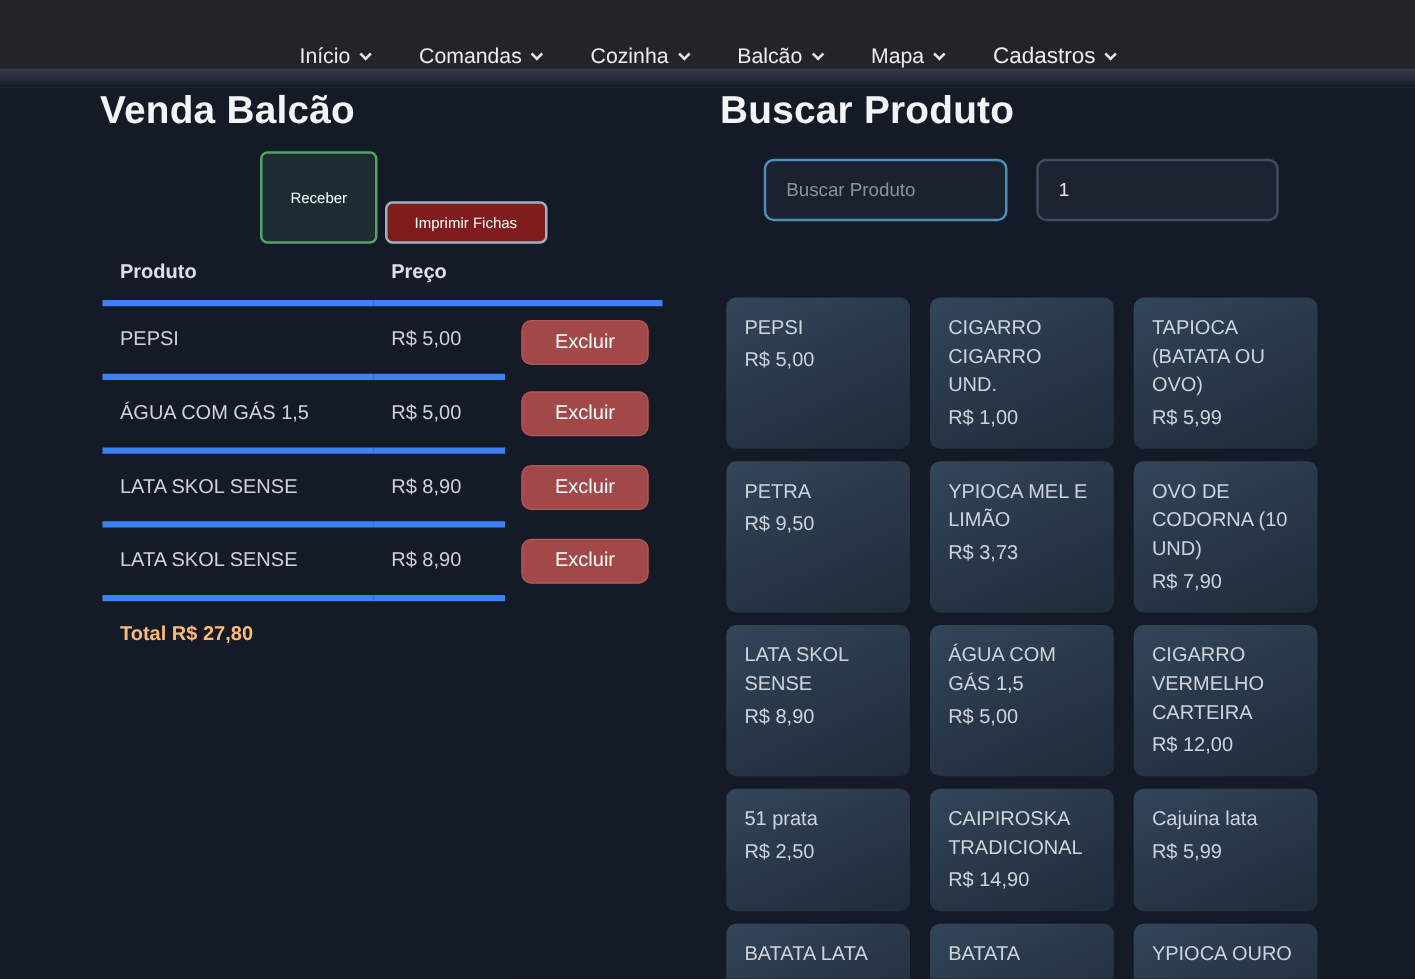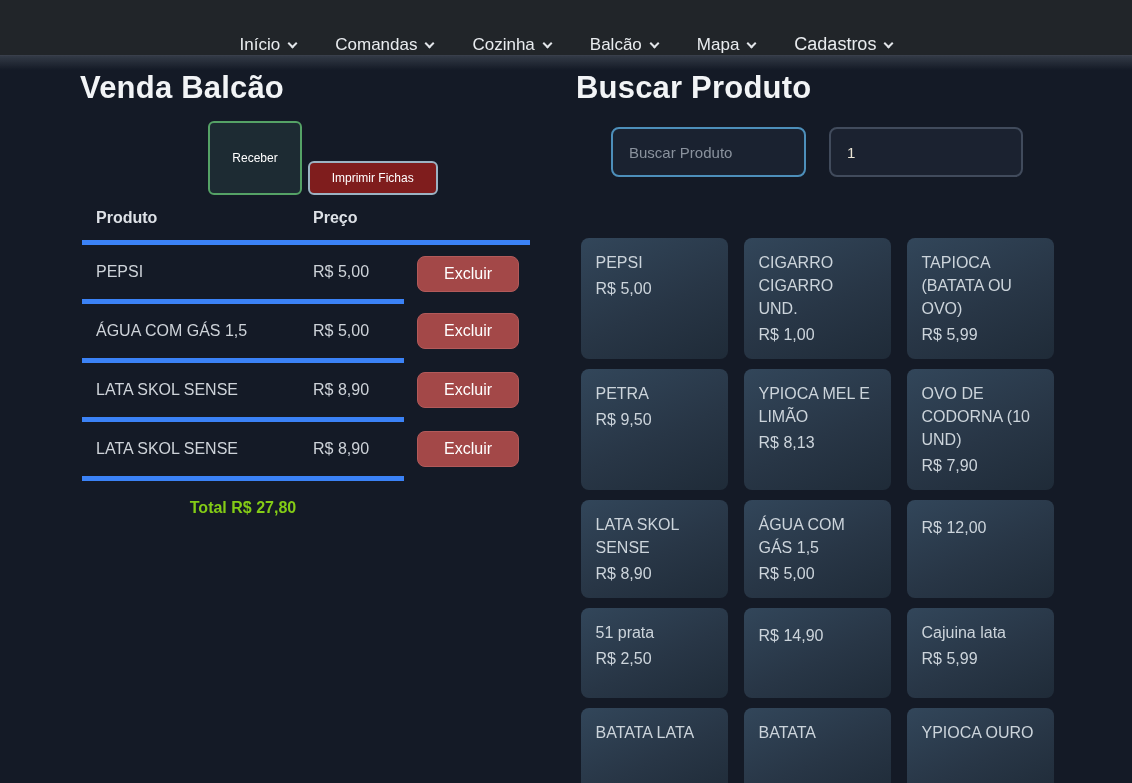--- a/index.html
+++ b/index.html
@@ -106,23 +106,23 @@
   .btn-excluir {
     background: #a34848;
     border: 1px solid #b25a5a;
     border-radius: 8px;
     color: #ffffff;
     font-size: 16px;
     padding: 8px 26px;
     cursor: pointer;
   }
   .total-cell {
-    text-align: center;
+    text-align: left;
     font-weight: 700;
-    color: #84cc16;
+    color: #fdba74;
     padding: 16px 14px;
   }
 
   
   .inputs-row {
     margin-top: 21px;
     display: flex;
     justify-content: center;
     gap: 23px;
   }
@@ -277,48 +277,50 @@
     <div class="product-price">R$ 5,99</div>
   </div>
 
   <div class="product-card">
     <div class="product-name">PETRA</div>
     <div class="product-price">R$ 9,50</div>
   </div>
 
   <div class="product-card">
     <div class="product-name">YPIOCA MEL E LIMÃO</div>
-    <div class="product-price">R$ 8,13</div>
+    <div class="product-price">R$ 3,73</div>
   </div>
 
   <div class="product-card">
     <div class="product-name">OVO DE CODORNA (10 UND)</div>
     <div class="product-price">R$ 7,90</div>
   </div>
 
   <div class="product-card">
     <div class="product-name">LATA SKOL SENSE</div>
     <div class="product-price">R$ 8,90</div>
   </div>
 
   <div class="product-card">
     <div class="product-name">ÁGUA COM GÁS 1,5</div>
     <div class="product-price">R$ 5,00</div>
   </div>
 
   <div class="product-card">
+    <div class="product-name">CIGARRO VERMELHO CARTEIRA</div>
     <div class="product-price">R$ 12,00</div>
   </div>
 
   <div class="product-card">
     <div class="product-name">51 prata</div>
     <div class="product-price">R$ 2,50</div>
   </div>
 
   <div class="product-card">
+    <div class="product-name">CAIPIROSKA TRADICIONAL</div>
     <div class="product-price">R$ 14,90</div>
   </div>
 
   <div class="product-card">
     <div class="product-name">Cajuina lata</div>
     <div class="product-price">R$ 5,99</div>
   </div>
 
   <div class="product-card">
     <div class="product-name">BATATA LATA</div>

